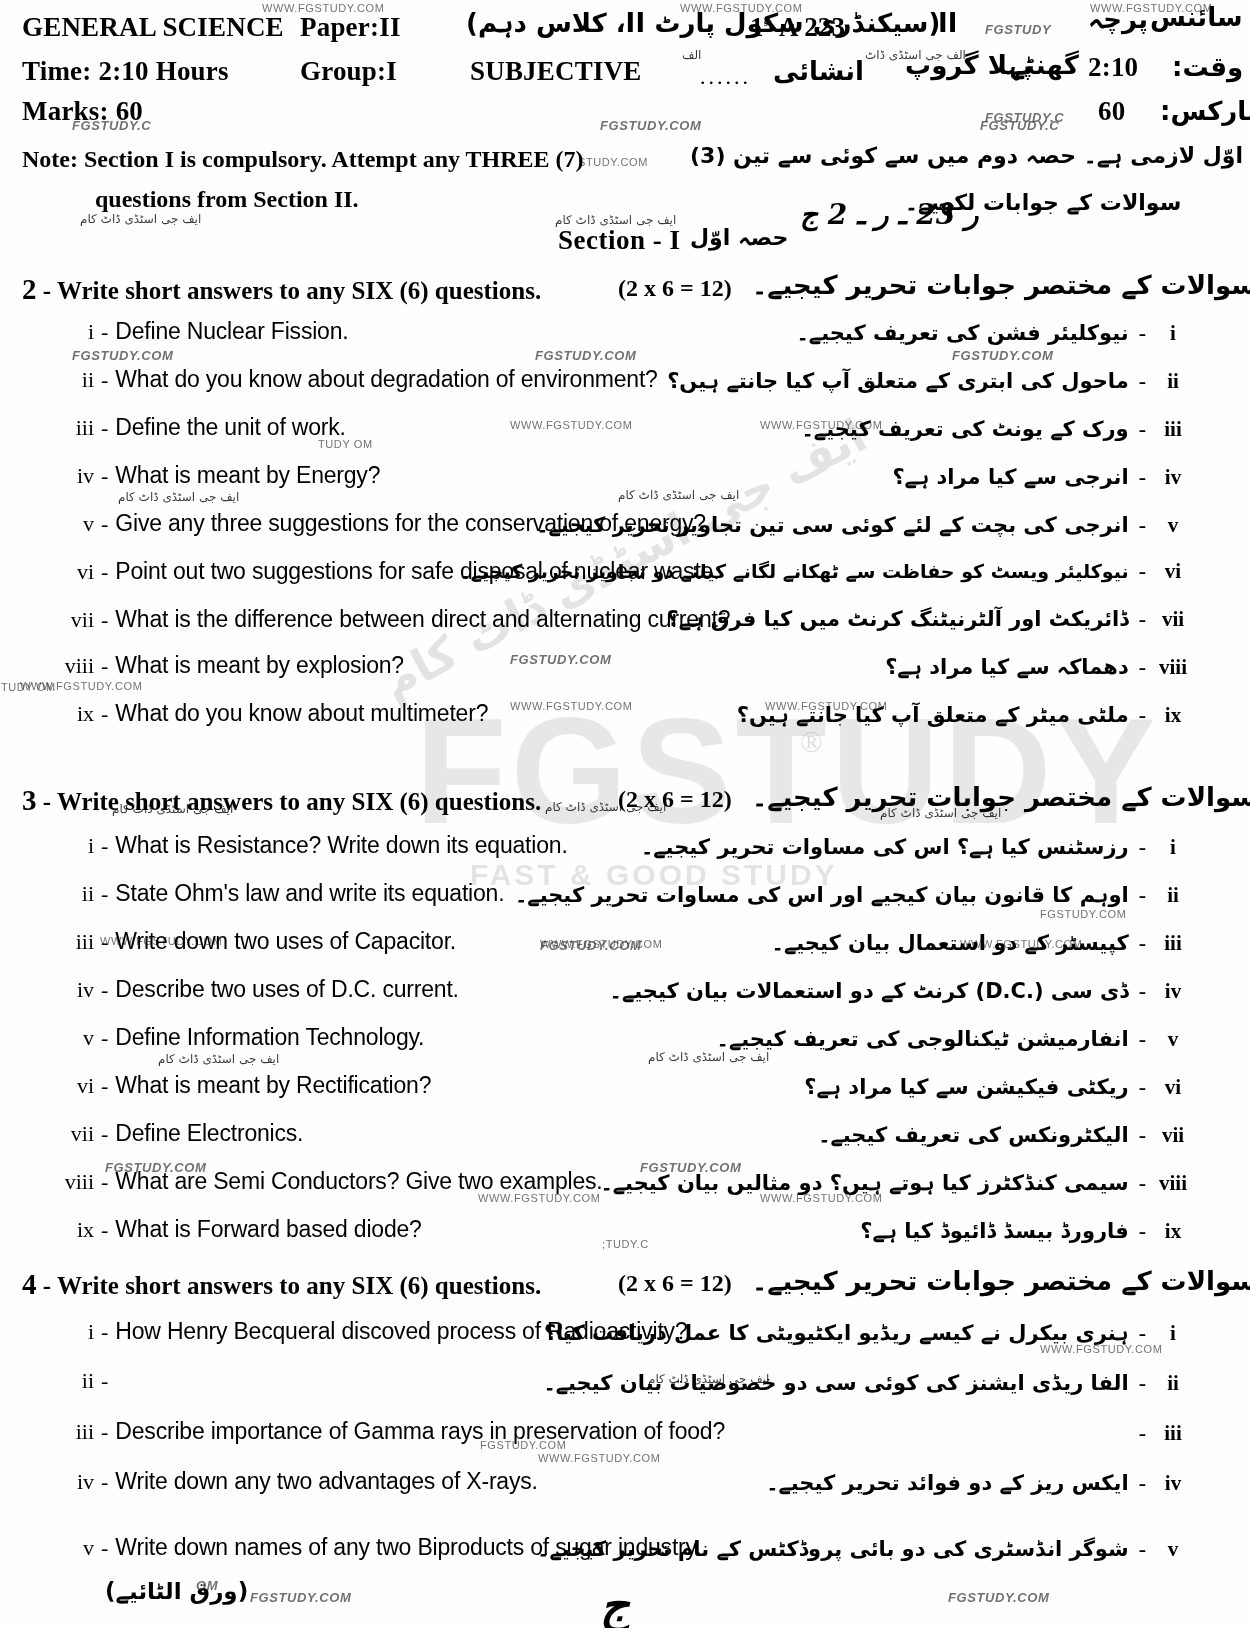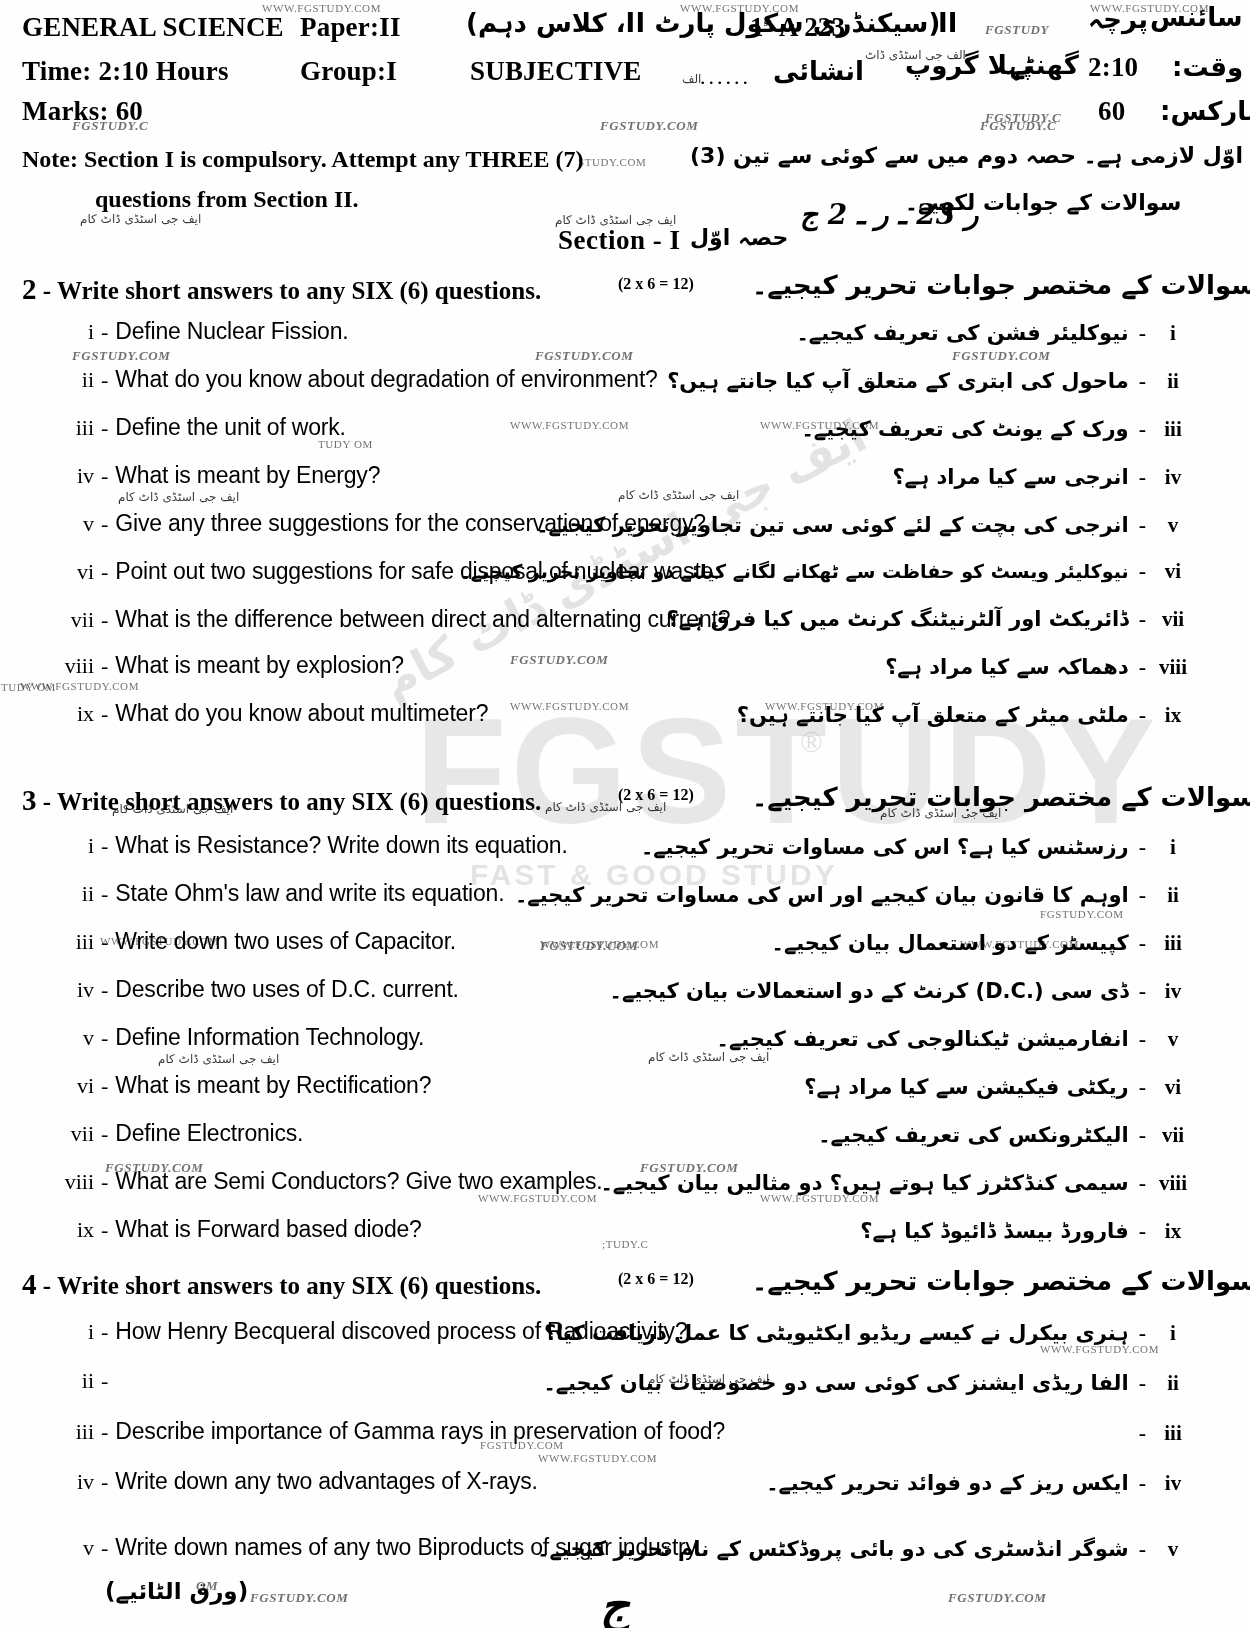--- a/index.html
+++ b/index.html
@@ -22,21 +22,21 @@
 
   
   .wm-layer {
     position: absolute;
     inset: 0;
     pointer-events: none;
     z-index: 0;
   }
   .wm-small {
     position: absolute;
-    font-family: Liberation Serif, serif;
+    font-family: Liberation Sans, sans-serif;
     font-size: 11px;
     letter-spacing: 0.6px;
     color: #3a3a3a;
     opacity: .72;
     white-space: nowrap;
   }
   .wm-small.bold {
     font-weight: 700;
     font-style: italic;
     font-size: 13px;
@@ -127,21 +127,21 @@
   
   .q-head {
     font-family: "Liberation Serif", serif;
     font-weight: 700;
     font-size: 25px;
   }
   .q-head .num { font-size: 29px; }
   .q-marks {
     font-family: "Liberation Serif", serif;
     font-weight: 700;
-    font-size: 16px;
+    font-size: 24px;
   }
 
   
   .roman {
     font-family: "Liberation Serif", serif;
     font-size: 22px;
     text-align: right;
     width: 54px;
   }
   .dash {
@@ -248,21 +248,21 @@
     </div>
 
     <div class="abs urdu urdu-hdr" style="left:938px; top:8px;">II</div>
     <div class="abs wm-small bold" style="left:985px; top:22px;">FGSTUDY</div>
     <div class="abs urdu urdu-hdr" style="left:1088px; top:4px;">پرچہ</div>
     <div class="abs urdu urdu-hdr" style="left:1150px; top:2px;">زل سائنس</div>
 
     <div class="abs hdr" style="left:22px; top:56px;">Time: 2:10 Hours</div>
     <div class="abs hdr" style="left:300px; top:56px;">Group:I</div>
     <div class="abs hdr" style="left:470px; top:56px;">SUBJECTIVE</div>
-    <div class="abs urdu urdu-tiny" style="left:682px; top:48px;margin-top:24px;">الف</div>
+    <div class="abs urdu urdu-tiny" style="left:682px; top:48px;">الف</div>
     <div class="abs dots" style="left:700px; top:64px;">......</div>
     <div class="abs urdu urdu-hdr" style="left:773px; top:56px;">انشائی</div>
 
     <div class="abs urdu urdu-tiny" style="left:865px; top:48px;">الف جی اسٹڈی ڈاٹ</div>
     <div class="abs urdu urdu-hdr" style="left:1172px; top:52px;">وقت:</div>
     <div class="abs hdr" style="left:1088px; top:52px;">2:10</div>
     <div class="abs urdu urdu-hdr" style="left:1010px; top:50px;">گھنٹے</div>
     <div class="abs urdu urdu-hdr" style="left:905px;  top:50px;">پہلا گروپ</div>
 
     <div class="abs hdr" style="left:22px; top:96px;">Marks: 60</div>

